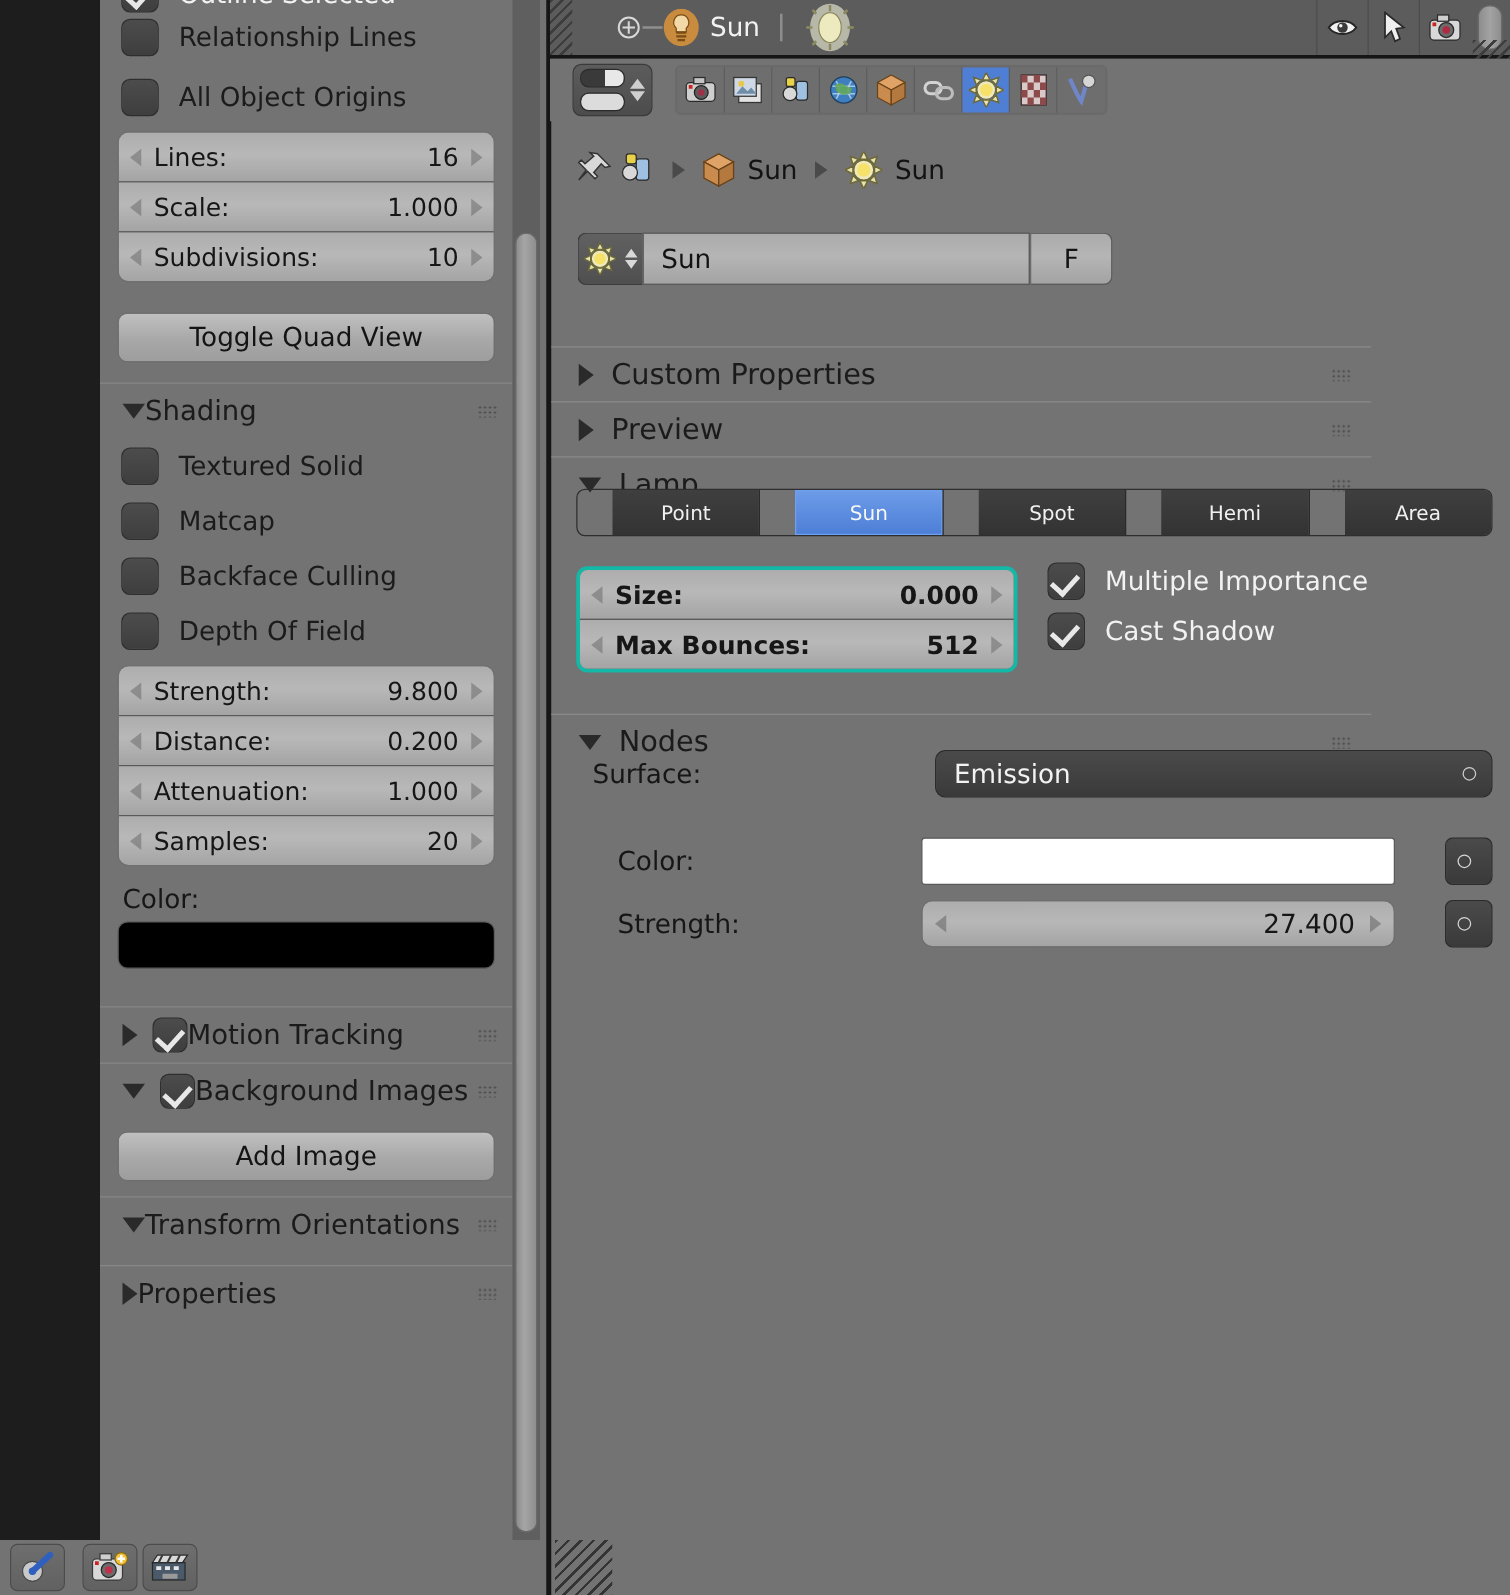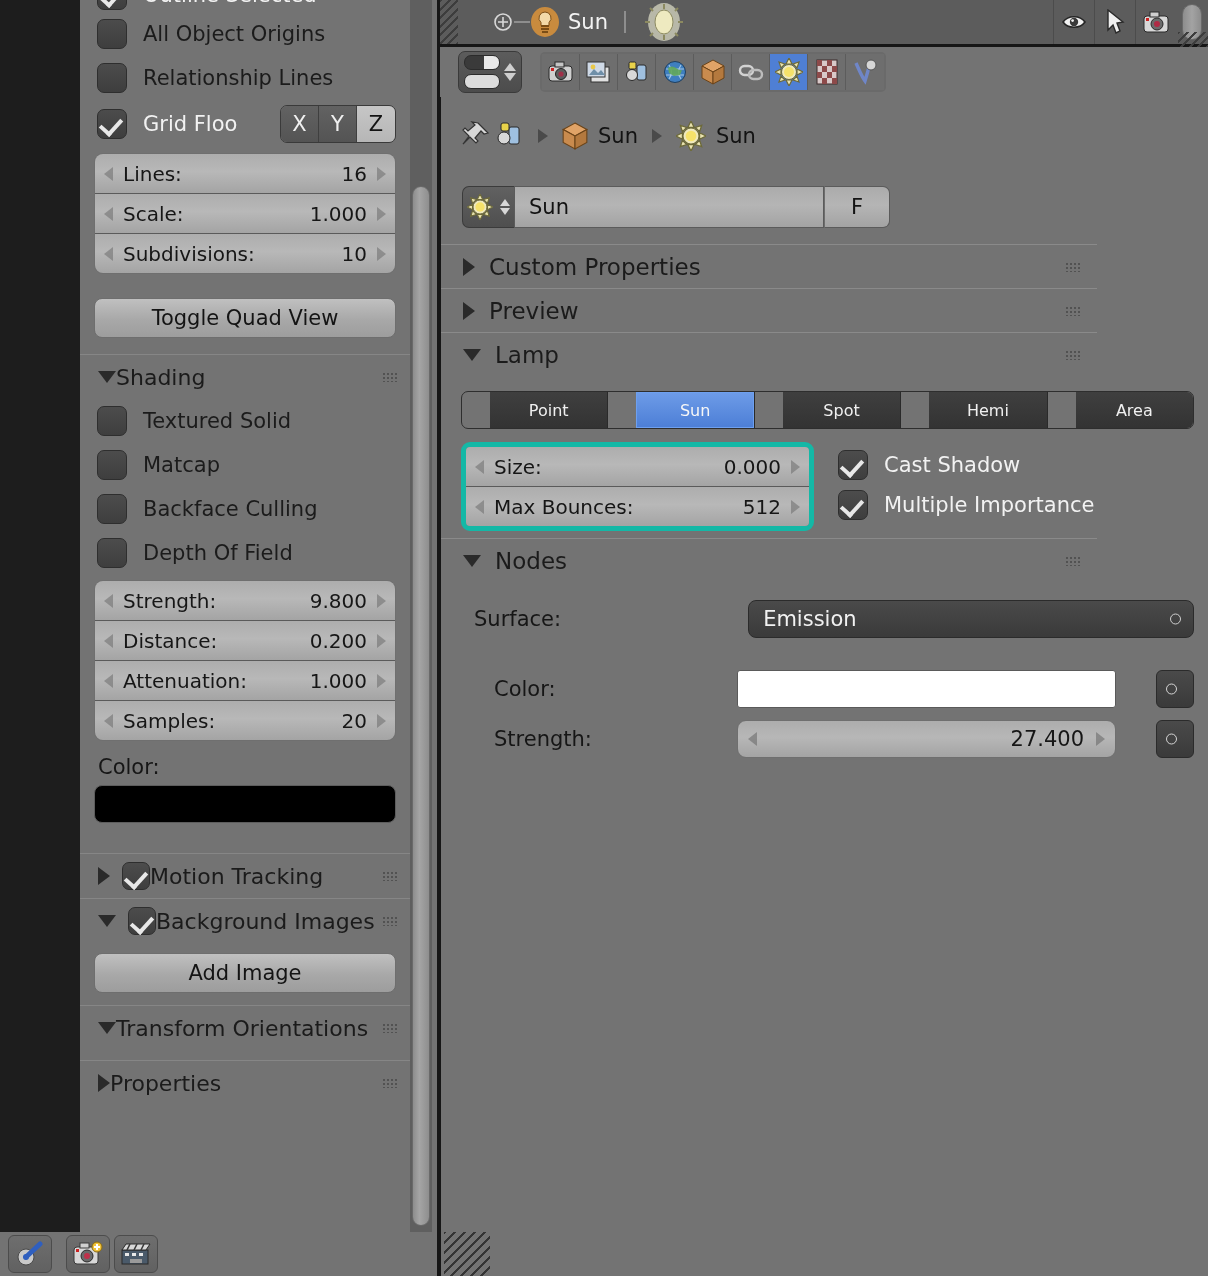--- a/index.html
+++ b/index.html
@@ -251,21 +251,21 @@
   #name-f{
     width:66px;height:42px;border-radius:0 7px 7px 0;
     background:linear-gradient(to bottom,#ababab,#b5b5b5 45%,#a3a3a3);
     border:1px solid #5b5b5b;border-left:1px solid #6d6d6d;box-sizing:border-box;
     display:flex;align-items:center;justify-content:center;font-size:21px;color:#131313;
   }
 
   
   .rsec{
     position:absolute;left:441px;width:656px;height:44px;
-    border-top:1px solid #8a8a8a;display:flex;align-items:center;
+    border-top:1px solid #8a8a8a;display:flex;align-items:center;margin-top:33px;
   }
   .rsec .rtri{margin-left:22px;width:0;height:0;flex:none;}
   .rtri.down{border-left:9px solid transparent;border-right:9px solid transparent;border-top:12px solid #2a2a2a;}
   .rtri.right{border-top:9px solid transparent;border-bottom:9px solid transparent;border-left:12px solid #2a2a2a;}
   .rsec .rtitle{margin-left:14px;font-size:23px;color:#1b1b1b;}
   .rgrip{
     position:absolute;right:16px;top:50%;transform:translateY(-50%);
     width:16px;height:10px;
     background-image:radial-gradient(#4a4a4a 35%,transparent 36%);
     background-size:4px 4px;opacity:.8;
@@ -283,22 +283,22 @@
     border-right:1px solid #2a2a2a;box-sizing:border-box;margin-left:28px;
   }
   #lamp-types div:last-child{border-right:none;}
   #lamp-types div.sel{
     background:linear-gradient(to bottom,#6e9ce8,#4c7ed6);color:#f7f7f7;
     box-shadow:inset 0 0 0 1px #6ea0ef;
   }
 
   
   #size-group{
-    left:461px;top:442px;width:353px;
-    border-radius:9px;overflow:hidden;border:5px solid #14b8a6;box-sizing:border-box;
+    left:461px;top:453px;width:353px;
+    border-radius:9px;overflow:hidden;border:3px solid #14b8a6;box-sizing:border-box;font-weight:bold;
   }
   
   #lamp-checks{left:838px;top:445px;width:360px;}
   #lamp-checks .cbrow{height:40px;}
   #lamp-checks .cbox{margin-left:0;}
   #lamp-checks .cblabel{color:#f2f2f2;font-size:21px;}
 
   
   .noderow{position:absolute;display:flex;align-items:center;gap:36px;}
   .nodelabel{font-size:21px;color:#161616;}
@@ -354,39 +354,30 @@
 <div class="abs nosel" id="viewport-dark"></div>
 
 <div class="abs nosel" id="left-panel">
   <div id="left-panel-inner">
 
     <div class="cbrow" style="height:26px;margin-top:-18px;">
       <div class="cbox on"></div>
       <div class="cblabel lit">Outline Selected</div>
     </div>
 
+    <div class="cbrow">
+      <div class="cbox"></div>
+      <div class="cblabel">Relationship Lines</div>
+    </div>
+
     <div class="cbrow" style="margin-top:4px;">
       <div class="cbox"></div>
       <div class="cblabel">All Object Origins</div>
     </div>
 
-    <div class="cbrow">
-      <div class="cbox"></div>
-      <div class="cblabel">Relationship Lines</div>
-    </div>
-
-    <div class="cbrow" style="height:48px;">
-      <div class="cbox on"></div>
-      <div class="cblabel lit">Grid Floo</div>
-      <div class="xyz">
-        <div>X</div>
-        <div>Y</div>
-        <div class="sel">Z</div>
-      </div>
-    </div>
 
     <div class="numgroup">
       <div class="numfield">
         <i class="arrL"></i>
         <span class="nlabel">Lines:</span>
         <span class="nval">16</span>
         <i class="arrR"></i>
       </div>
       <div class="numfield">
         <i class="arrL"></i>
@@ -769,25 +760,25 @@
     <i class="arrL"></i>
     <span class="nlabel">Max Bounces:</span>
     <span class="nval">512</span>
     <i class="arrR"></i>
   </div>
 </div>
 
 <div class="abs nosel" id="lamp-checks">
   <div class="cbrow">
     <div class="cbox on"></div>
-    <div class="cblabel lit">Cast Shadow</div>
+    <div class="cblabel lit">Multiple Importance</div>
   </div>
   <div class="cbrow">
     <div class="cbox on"></div>
-    <div class="cblabel lit">Multiple Importance</div>
+    <div class="cblabel lit">Cast Shadow</div>
   </div>
 </div>
 
 <div class="rsec nosel" style="top:538px;">
   <i class="rtri down"></i>
   <span class="rtitle">Nodes</span>
   <span class="rgrip"></span>
 </div>
 
 <div class="noderow nosel" style="left:474px;top:600px;width:720px;">

